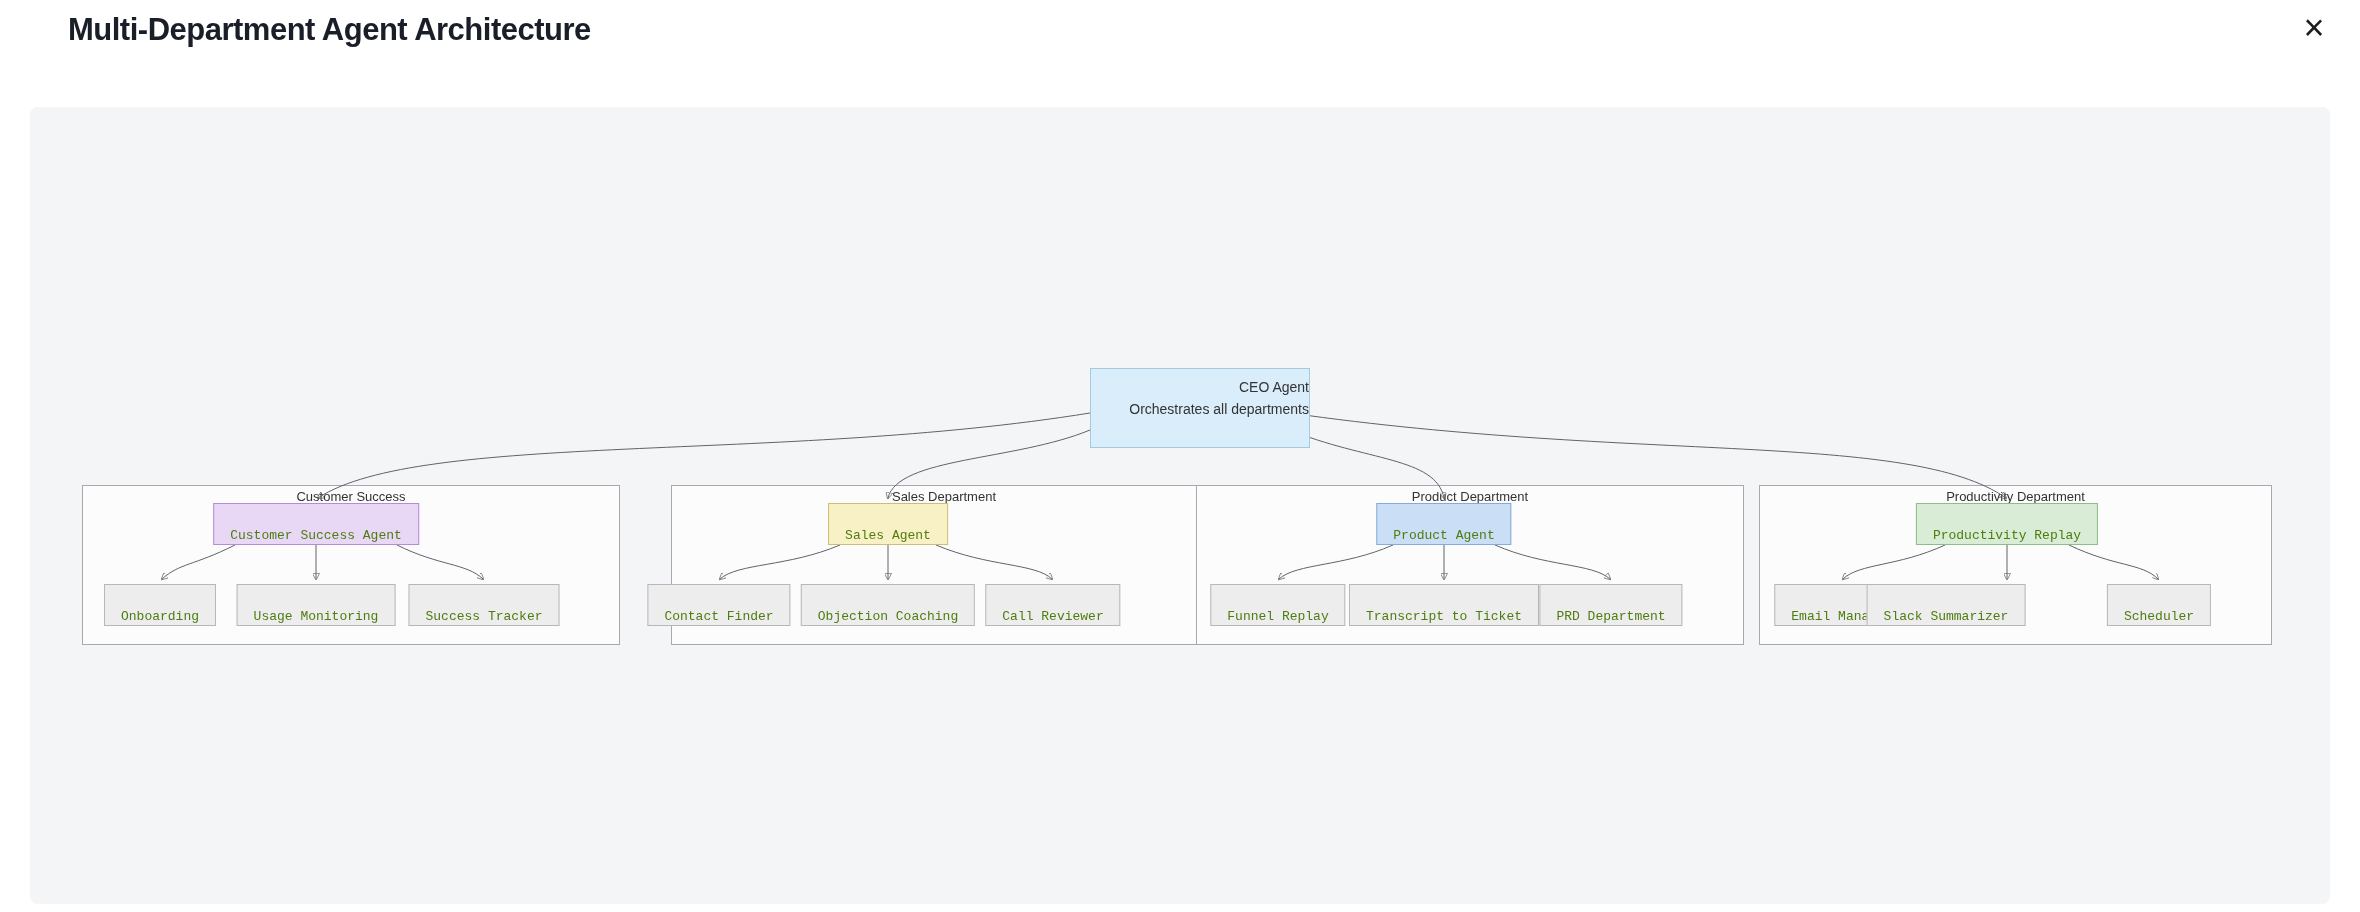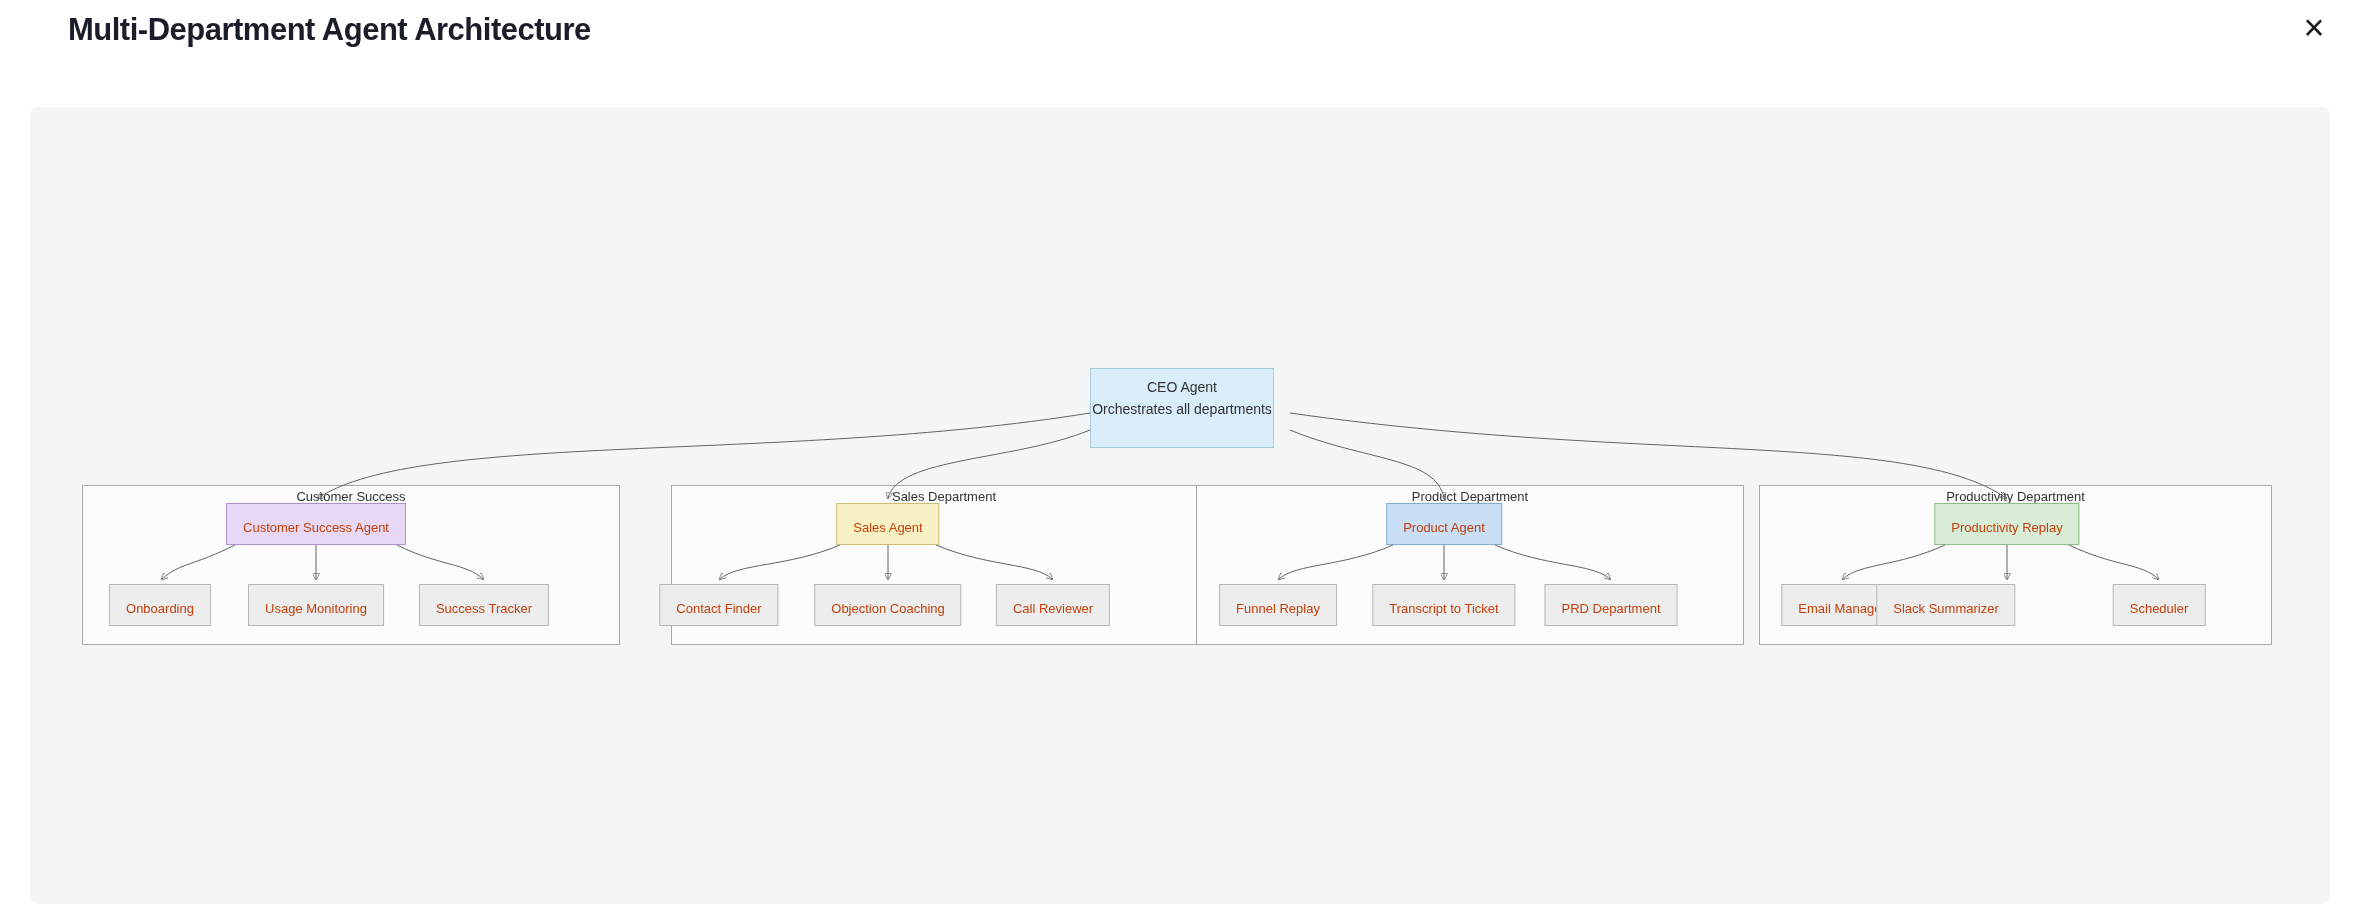--- a/index.html
+++ b/index.html
@@ -19,28 +19,28 @@
             background:#f4f5f7; border-radius:8px; }
 
   
   .dept { position:absolute; top:378px; height:160px; background:#fcfcfd;
           border:1px solid #a9a9ad; }
   .dept-label { position:absolute; top:3px; left:50%; transform:translateX(-50%);
                 font-size:13px; color:#333333; white-space:nowrap; }
 
   
   .node { position:absolute; transform:translateX(-50%); height:42px; line-height:40px;
-          padding:4px 16px; font-size:13px; color:#c2410c; text-align:center;
-          white-space:nowrap; border:1px solid transparent; }
+          padding:12px 16px; font-size:13px; color:#4d7c0f; text-align:center;
+          white-space:nowrap; border:1px solid transparent;font-family:Liberation Mono, monospace; }
   .agent { top:396px; }
   .child { top:477px; background:#ededee; border-color:#b7b7ba; }
 
-  .ceo { position:absolute; left:1060px; top:261px; width:184px; height:80px;
+  .ceo { position:absolute; left:1060px; top:261px; width:220px; height:80px;
          border:1px solid #a6c9dd; background:#d9edfa; color:#333333;
-         font-size:14px; line-height:22px; text-align:center; padding-top:7px; }
+         font-size:14px; line-height:22px; text-align:right; padding-top:7px; }
 
   svg.edges { position:absolute; left:0; top:0; width:2300px; height:797px;
               pointer-events:none; }
   svg.edges path { fill:none; stroke:#5f6368; stroke-width:1; }
 </style>
 </head>
 <body>
 
 <div class="page">
 

